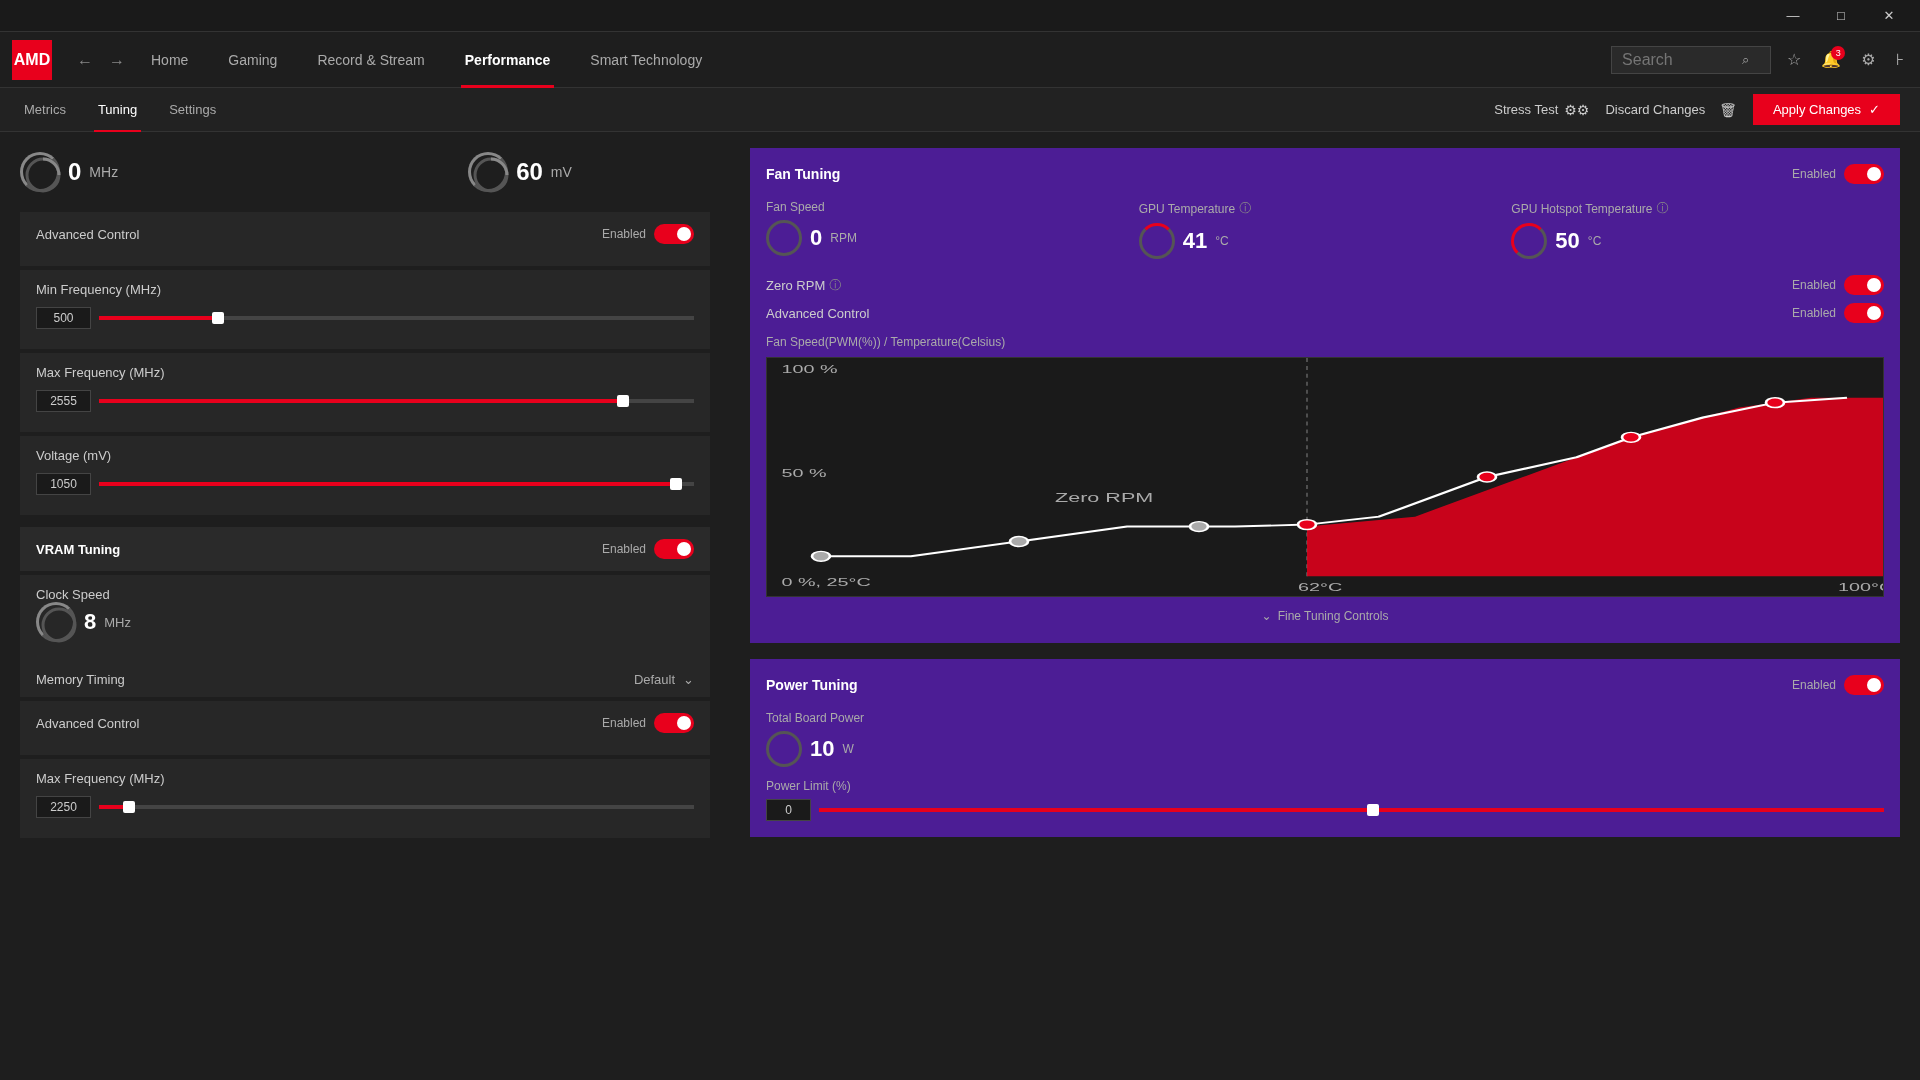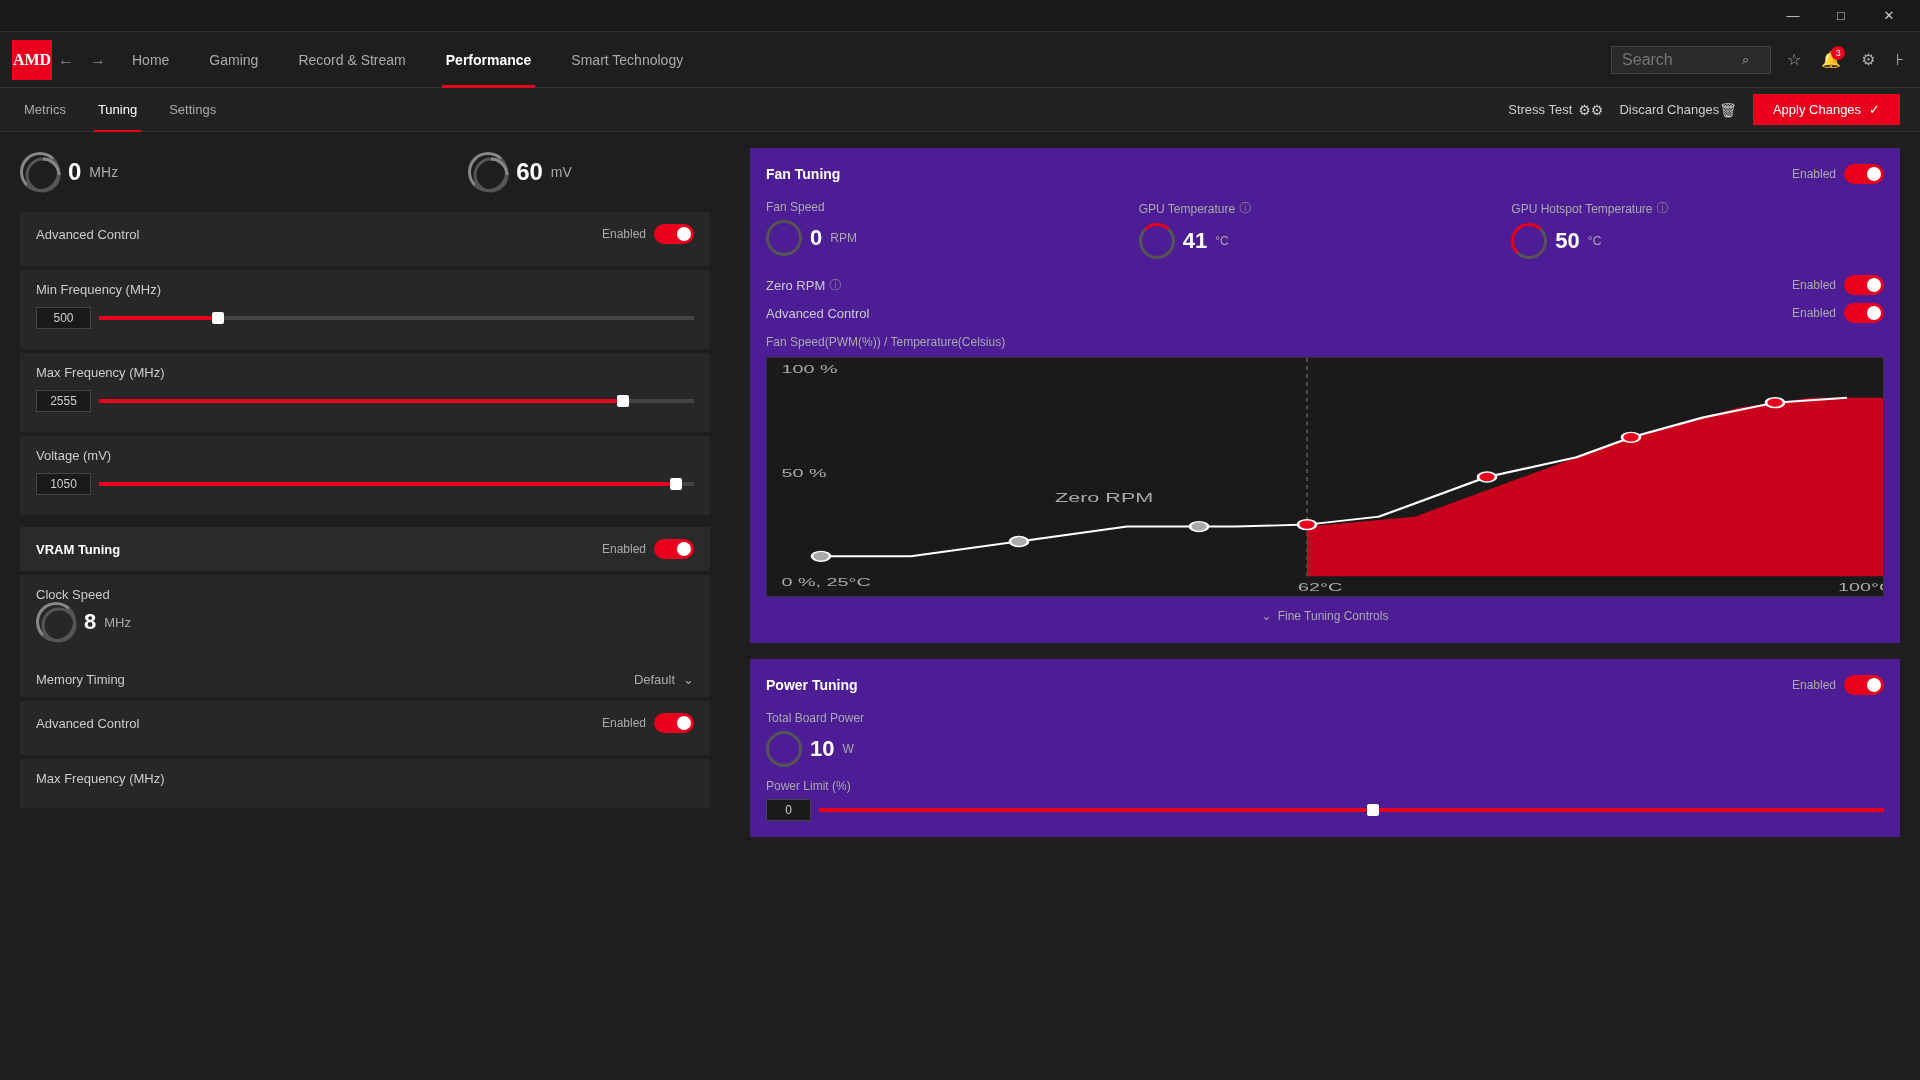--- a/index.html
+++ b/index.html
@@ -49,23 +49,22 @@
       padding: 0 12px;
       border-bottom: 1px solid #333;
     }
     .logo {
       width: 40px;
       height: 40px;
       background: #e8001c;
       display: flex;
       align-items: center;
       justify-content: center;
-      margin-right: 0;
+      margin-right: 19px;
       flex-shrink: 0;
-      font-family: Liberation Serif, serif;
     }
     .logo-text {
       color: #fff;
       font-weight: bold;
       font-size: 16px;
     }
     .nav-arrows {
       display: flex;
       gap: 4px;
       margin-right: 16px;
@@ -193,21 +192,21 @@
       align-items: center;
       gap: 6px;
       color: #ccc;
       cursor: pointer;
       font-size: 13px;
       margin-left: 9px;
     }
     .discard-btn {
       display: flex;
       align-items: center;
-      gap: 0;
+      gap: 14px;
       color: #ccc;
       cursor: pointer;
       font-size: 13px;
     }
     .apply-btn {
       background: #e8001c;
       color: #fff;
       border: none;
       padding: 8px 20px;
       cursor: pointer;
@@ -716,20 +715,27 @@
             <span style="color:#aaa;font-size:12px;">Enabled</span>
             <div class="toggle"></div>
           </div>
         </div>
       </div>
 
       <div class="section-panel">
         <div class="section-row">
           <span class="section-label">Max Frequency (MHz)</span>
         </div>
+        <div class="slider-row">
+          <input class="slider-input-box" type="text" value="2250" style="">
+          <div class="slider-track">
+            <div class="slider-fill" style="width: 5%;"></div>
+            <div class="slider-thumb" style="left: 5%;"></div>
+          </div>
+        </div>
       </div>
     </div>
   </div>
 
   <div class="right-panel">
 
     <div class="panel-card">
       <div class="panel-card-header">
         <span class="panel-card-title">Fan Tuning</span>
         <div style="display:flex;align-items:center;gap:8px;">

